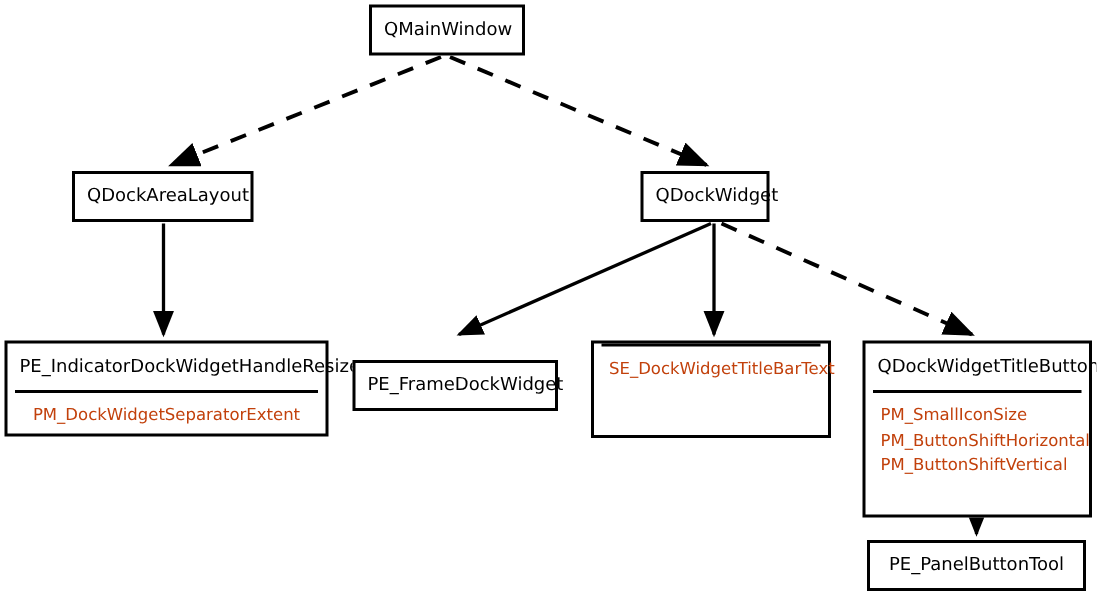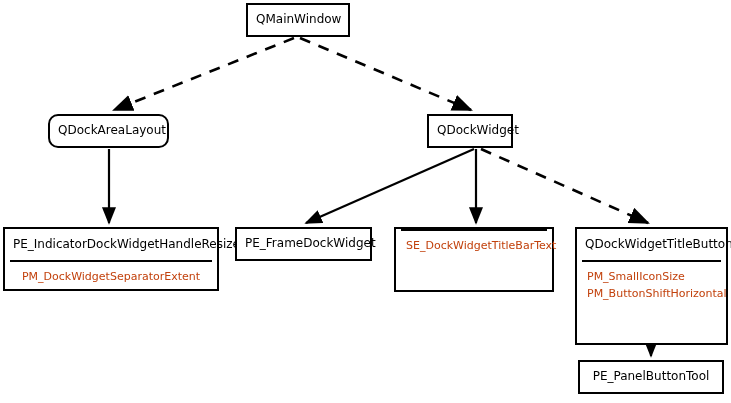--- a/index.html
+++ b/index.html
@@ -63,24 +63,24 @@
     color: #c2410c;
     line-height: 1.35;
     white-space: nowrap;
     text-align: left;
   }
   .members.centered .member {
     text-align: center;
   }
   
   #n-qmainwindow            { left: 246px; top: 3px;   width: 104px; height: 34px; }
-  #n-qdockarealayout        { left: 48px;  top: 114px; width: 121px; height: 34px; border-radius: 10px; }
+  #n-qdockarealayout        { left: 48px;  top: 114px; width: 121px; height: 34px; }
   #n-qdockwidget            { left: 427px; top: 114px; width: 86px;  height: 34px; }
   #n-pe-indicator           { left: 3px;   top: 227px; width: 216px; height: 64px; }
-  #n-pe-framedockwidget     { left: 235px; top: 227px; width: 137px; height: 34px; }
+  #n-pe-framedockwidget     { left: 235px; top: 240px; width: 137px; height: 34px; }
   #n-ce-dockwidgettitle     { left: 394px; top: 227px; width: 160px; height: 65px; }
   #n-qdockwidgettitlebutton { left: 575px; top: 227px; width: 153px; height: 118px; }
   #n-pe-panelbuttontool     { left: 578px; top: 360px; width: 146px; height: 34px; }
 </style>
 </head>
 <body>
 
 <div id="canvas">
 
   <svg class="edges" viewBox="0 0 731 403">
@@ -135,20 +135,21 @@
       <div class="member">SE_DockWidgetTitleBarText</div>
     </div>
   </div>
 
   <div class="node compartmented" id="n-qdockwidgettitlebutton">
     <div class="title">QDockWidgetTitleButton</div>
     <div class="divider"></div>
     <div class="members">
       <div class="member">PM_SmallIconSize</div>
       <div class="member">PM_ButtonShiftHorizontal</div>
+      <div class="member">PM_ButtonShiftVertical</div>
     </div>
   </div>
 
   <div class="node" id="n-pe-panelbuttontool">
     <div class="title">PE_PanelButtonTool</div>
   </div>
 
 </div>
 
 </body></html>

